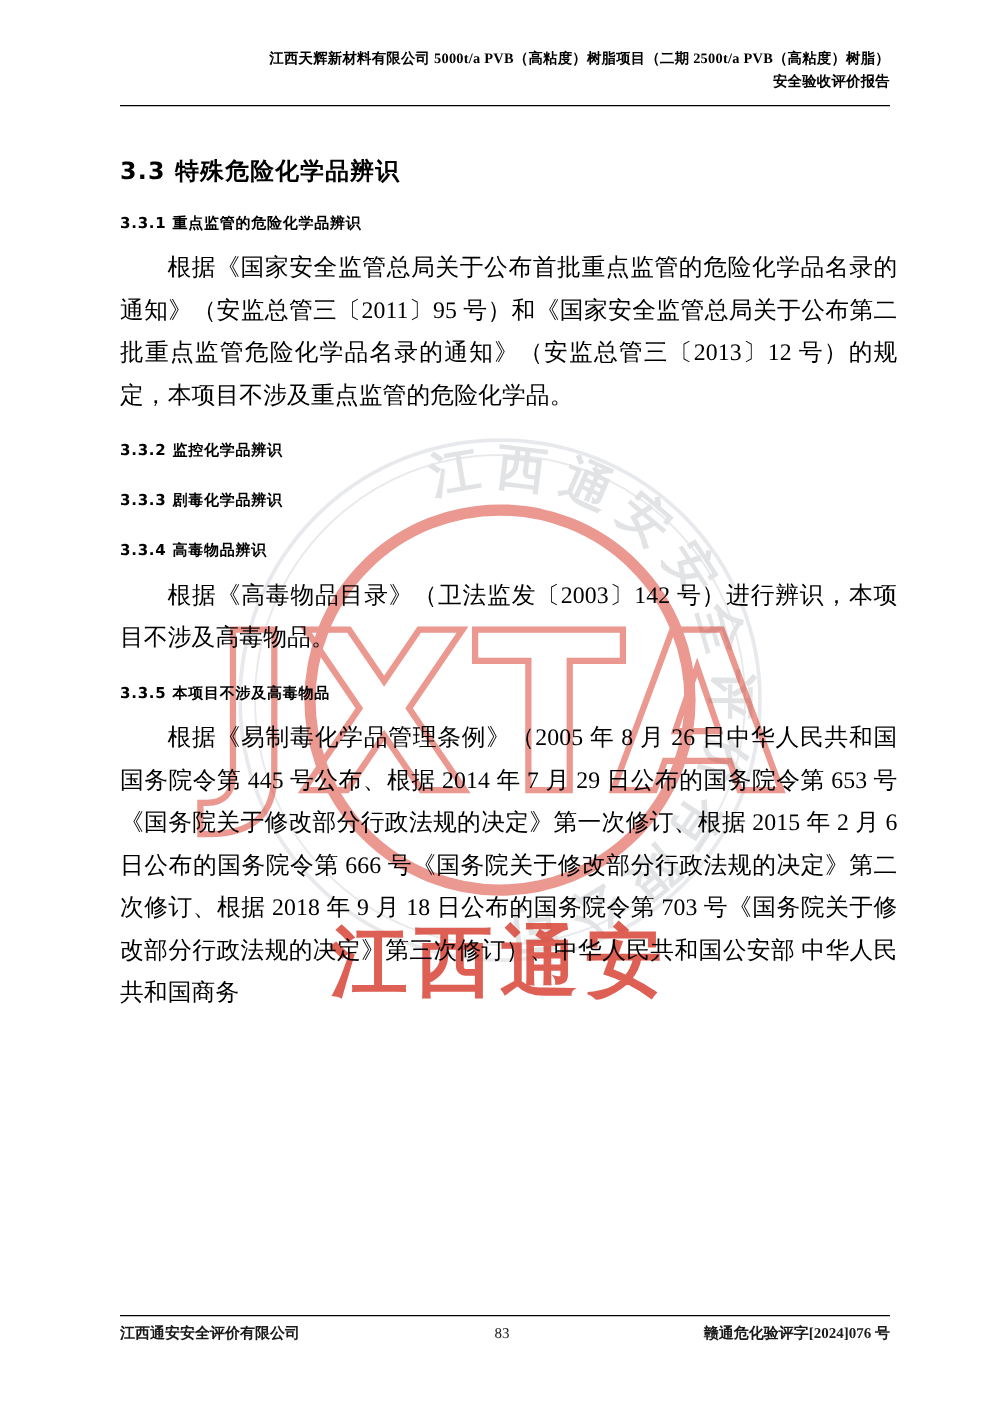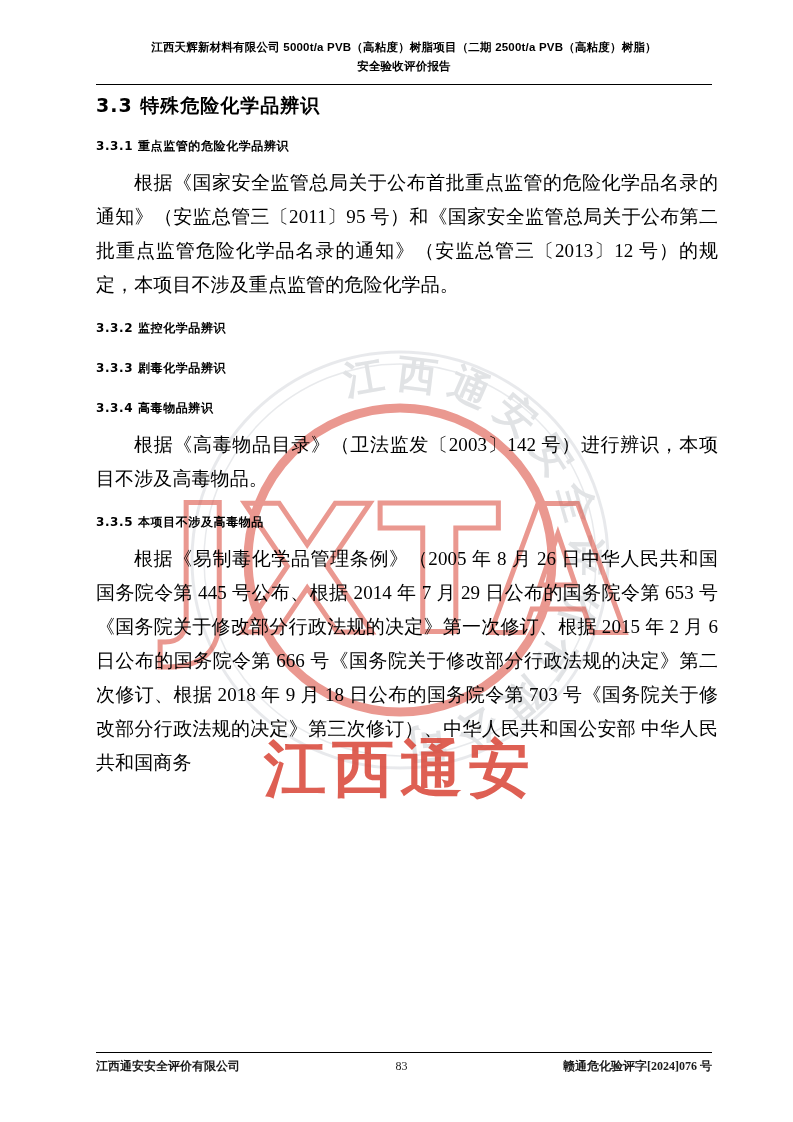--- a/index.html
+++ b/index.html
@@ -35,41 +35,42 @@
   
   .header {
     position: absolute;
     left: 96px;
     top: 38px;
     width: 616px;
     text-align: center;
     z-index: 2;
   }
   .header-line {
-    font-family: Liberation Sans, sans-serif;
+    font-family: Liberation Serif, serif;
     font-weight: bold;
     font-size: 11.5px;
     line-height: 19px;
     color: #000;
     letter-spacing: 0.2px;
+    text-align: right;
   }
   .header-rule {
     position: absolute;
     left: 96px;
     top: 84px;
     width: 616px;
     border-top: 1.3px solid #000;
     z-index: 2;
   }
 
   
   .content {
     position: absolute;
     left: 96px;
-    top: 82px;
+    top: 114px;
     width: 622px;
     z-index: 2;
   }
   h2.sec {
     font-family: "DejaVu Sans", "Liberation Sans", sans-serif;
     font-weight: bold;
     font-size: 19px;
     line-height: 30px;
     margin: 8px 0 10px 0;
     letter-spacing: 1px;

